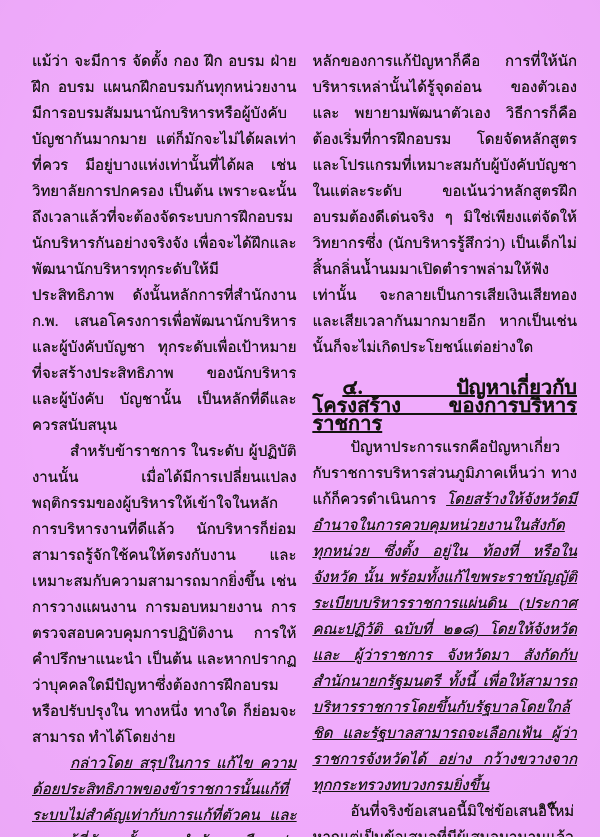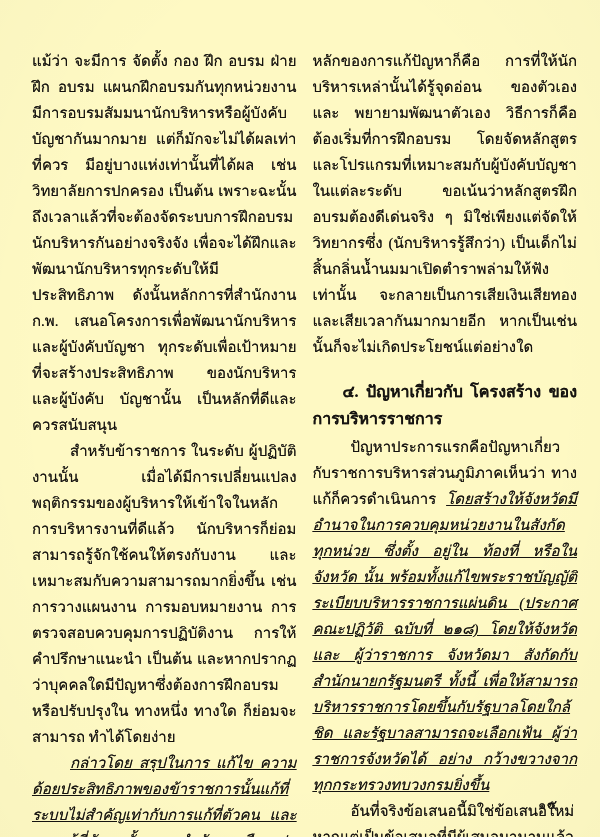--- a/index.html
+++ b/index.html
@@ -4,21 +4,21 @@
 <style>
   html, body {
     margin: 0;
     padding: 0;
     background: #ffffff;
   }
   .page {
     position: relative;
     width: 600px;
     height: 837px;
-    background: #fef9c3;
+    background: #f0abfc;
     overflow: hidden;
     font-family: "Liberation Serif", "DejaVu Serif", serif;
     color: #151310;
   }
   .columns {
     position: absolute;
     left: 32px;
     top: 48px;
     width: 545px;
     display: flex;
@@ -39,23 +39,24 @@
   .indent {
     text-indent: 38px;
   }
   .italic {
     font-style: italic;
     text-decoration: underline;
   }
   .heading {
     margin: 18px 0 2px 0 !important;
     font-weight: bold;
-    font-size: 16px;
-    line-height: 27px;
+    font-size: 20px;
+    line-height: 18px;
     text-indent: 30px;
+    text-decoration: underline;
   }
   .page-number {
     position: absolute;
     left: 538px;
     top: 794px;
     font-size: 13px;
     letter-spacing: 1px;
     text-shadow: 0 0 0.5px rgba(20, 17, 12, 0.6);
   }
   

